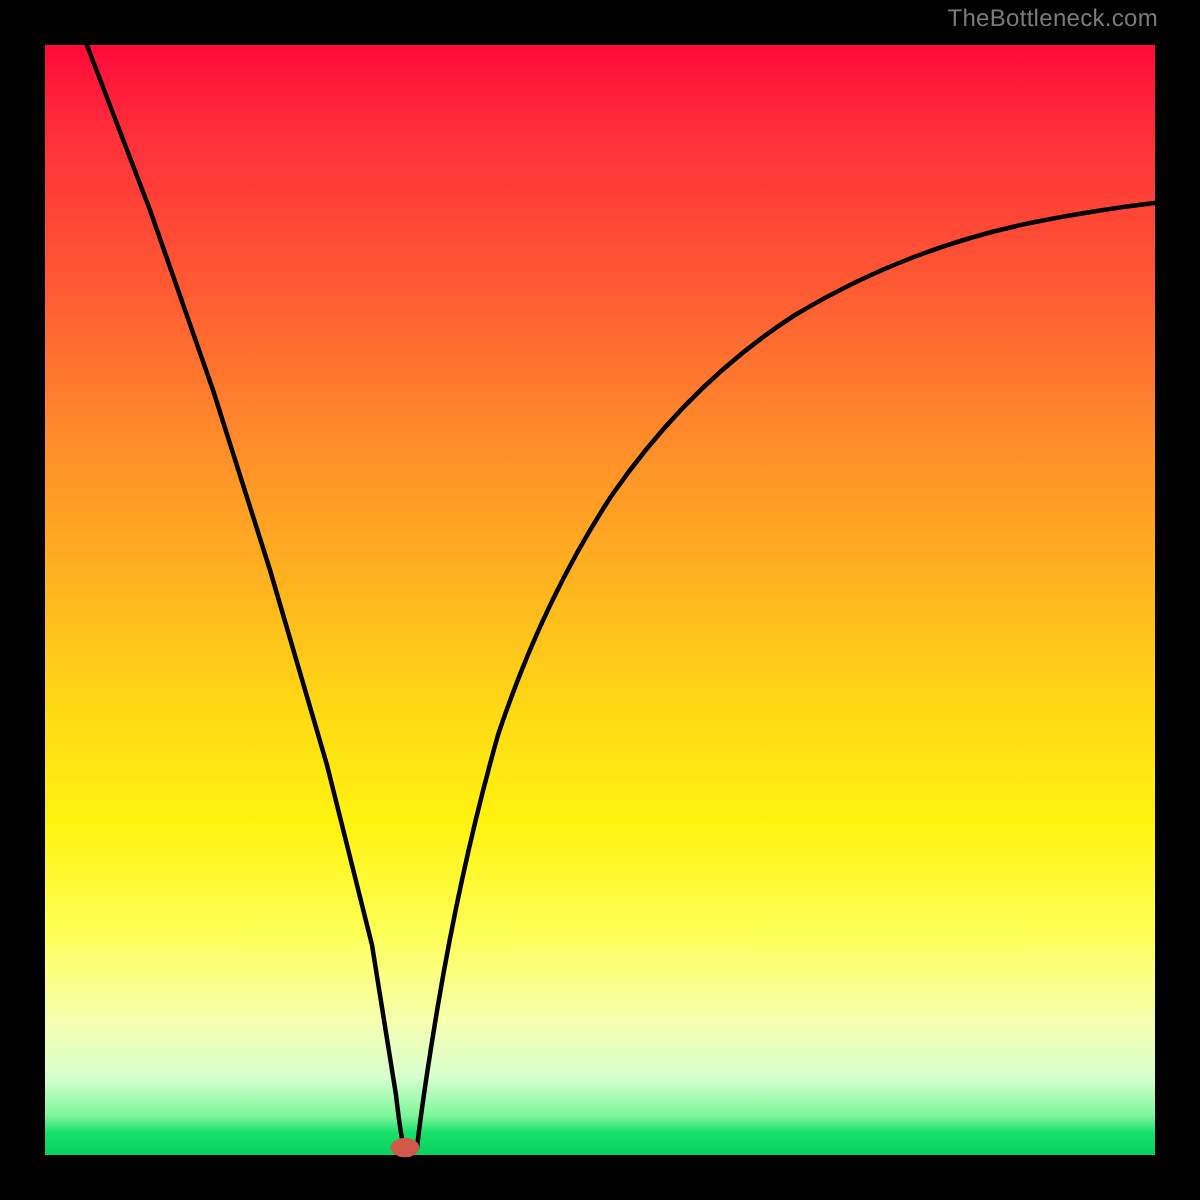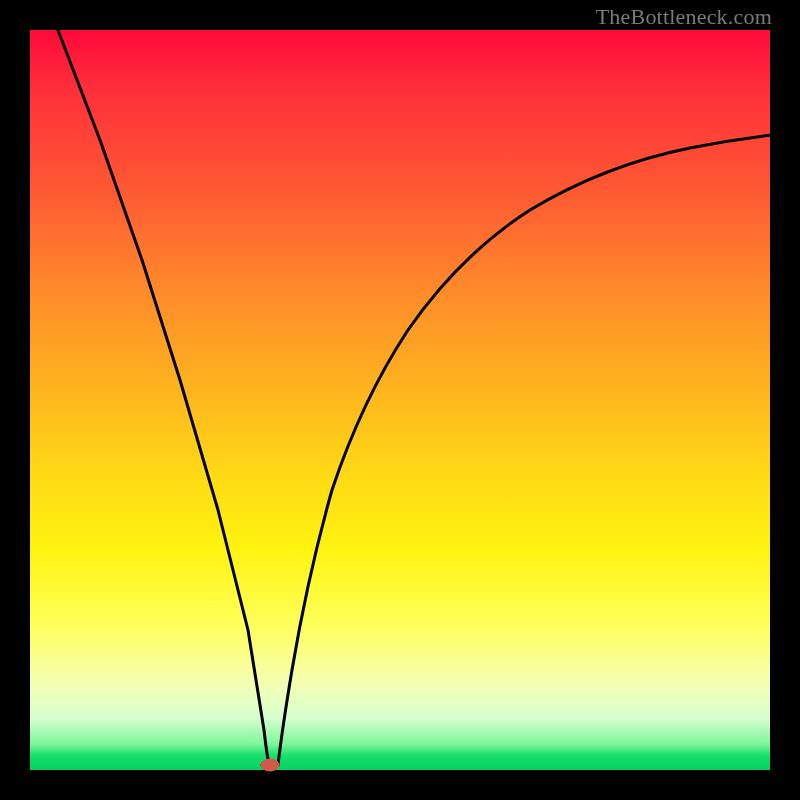--- a/index.html
+++ b/index.html
@@ -37,26 +37,25 @@
       #d6ffcf 93%,
       #7df59a 96.5%,
       #18e06b 98%,
       #05d061 100%
     );
   }
   .watermark {
     position: absolute;
     top: 4px;
     right: 28px;
-    font-size: 22px;
+    font-size: 16px;
     font-weight: 500;
     color: #7b7b7b;
     letter-spacing: 0.2px;
     user-select: none;
-    font-family: Liberation Serif, serif;
   }
   svg.curve {
     position: absolute;
     left: 0;
     top: 0;
     width: 740px;
     height: 740px;
     overflow: visible;
   }
   .curve path {

